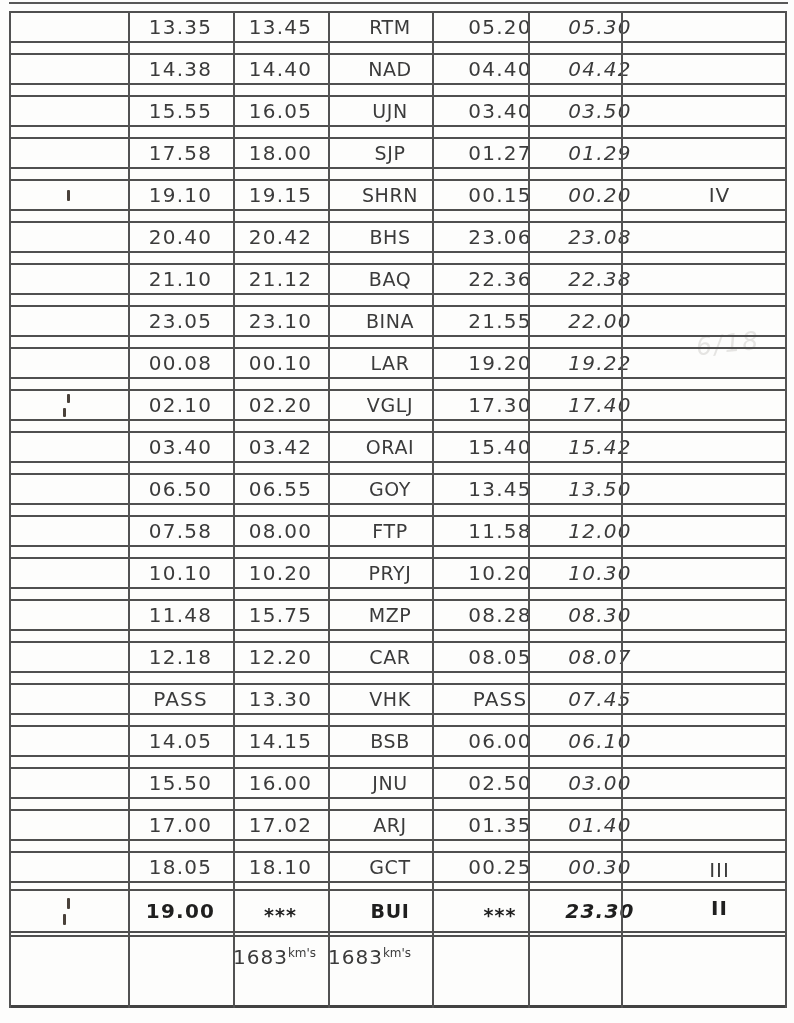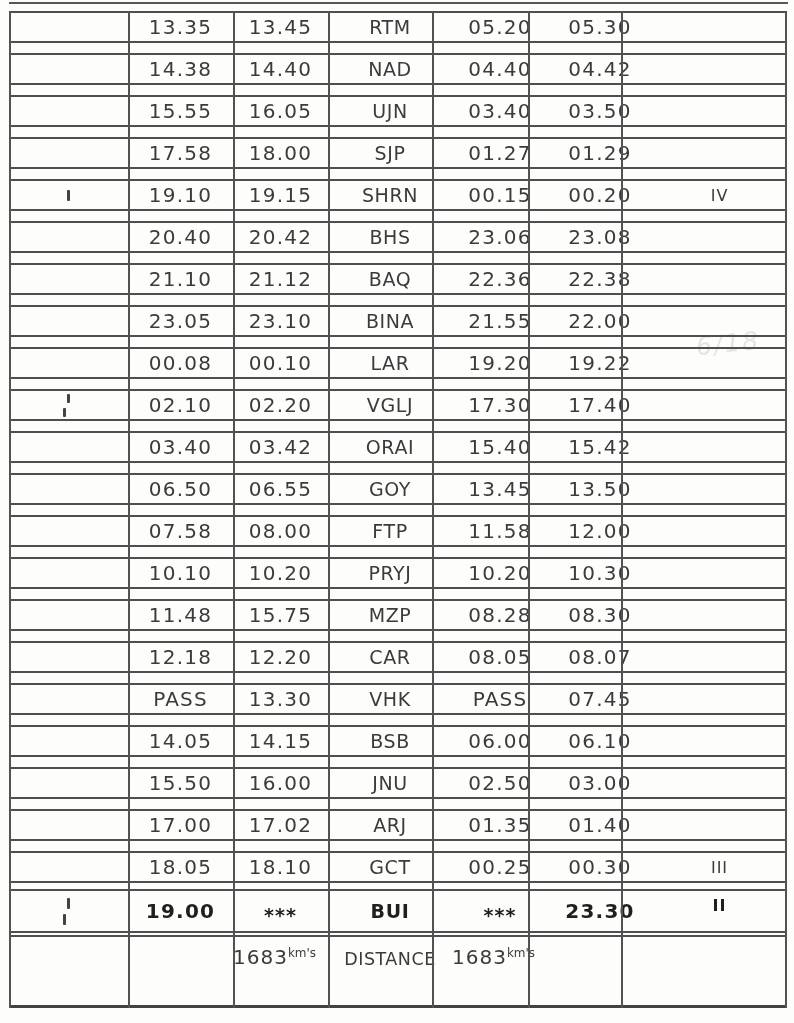--- a/index.html
+++ b/index.html
@@ -22,26 +22,26 @@
   .sp-sm{height:6px;}
   .sp-xs{height:2px;}
 
   .cell{display:flex;align-items:center;justify-content:center;height:100%;
         box-sizing:border-box;font-size:20px;letter-spacing:1.2px;}
   .c1{width:119px;}
   .c2{width:105px;}
   .c3{width:95px;}
   .c4{width:124px;font-size:19px;letter-spacing:0.6px;}
   .c5{width:96px;}
-  .c6{width:104px;}
+  .c6{width:104px;font-style:italic;}
   .c7{flex:1;}
 
   .bold .cell{font-weight:bold;color:#1f1f1f;}
 
-  .note{font-size:16px;letter-spacing:1px;border-radius:10px;}
+  .note{font-size:20px;letter-spacing:1px;border-radius:10px;}
   .note.high{align-items:flex-start;padding-top:5px;}
 
   .stars{font-size:19px;position:relative;top:4px;letter-spacing:1px;}
 
   
   .markercell{flex-direction:column;}
   .mark{width:3px;height:11px;background:#49413a;margin:2.5px 0;border-radius:1px;}
   .mark + .mark{transform:translateX(-4px);}
 
   
@@ -293,21 +293,20 @@
 
     <div class="spacer sp-xs"></div>
 
     <div class="row distance">
       <div class="cell c1"></div>
       <div class="cell c2"></div>
       <div class="cell c3 dist">
         <div class="dist-val">1683</div>
         <div class="dist-unit">km's</div>
       </div>
-      <div class="cell c4 dist-label">DISTANCE</div>
       <div class="cell c5 dist">
         <div class="dist-val">1683</div>
         <div class="dist-unit">km's</div>
       </div>
       <div class="cell c6"></div>
       <div class="cell c7"></div>
     </div>
   <div class="vline" style="left: 0px;"></div>
       <div class="vline" style="left: 119px;"></div>
       <div class="vline" style="left: 224px;"></div>

